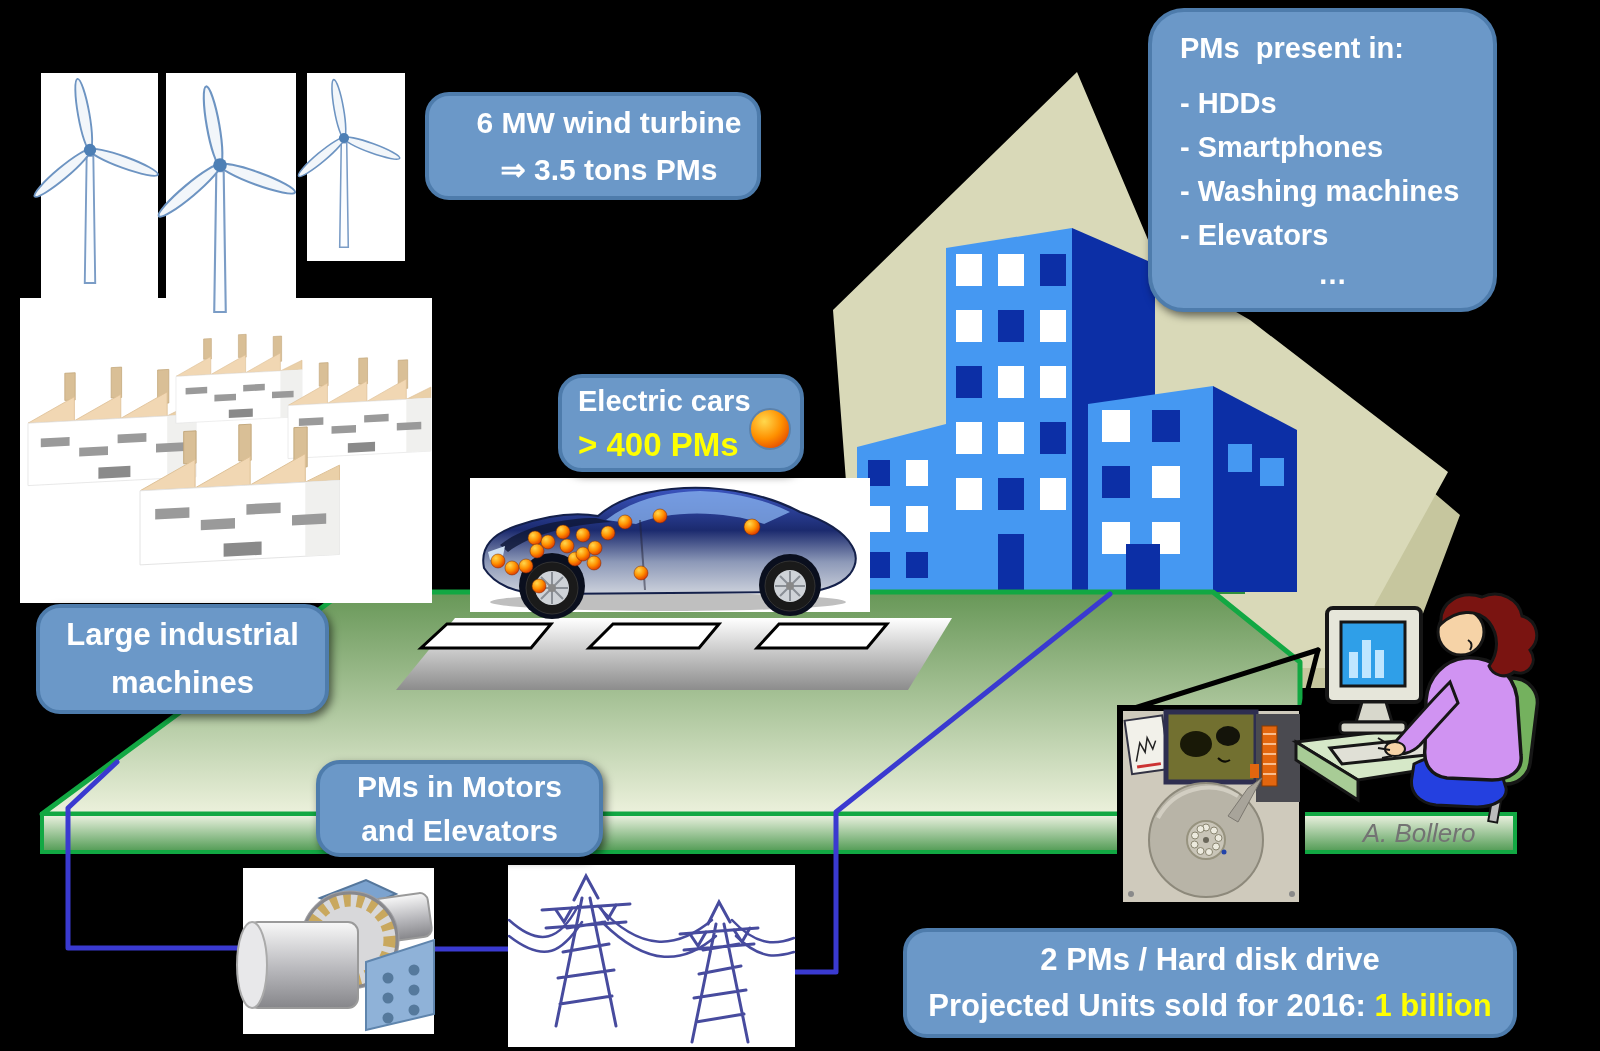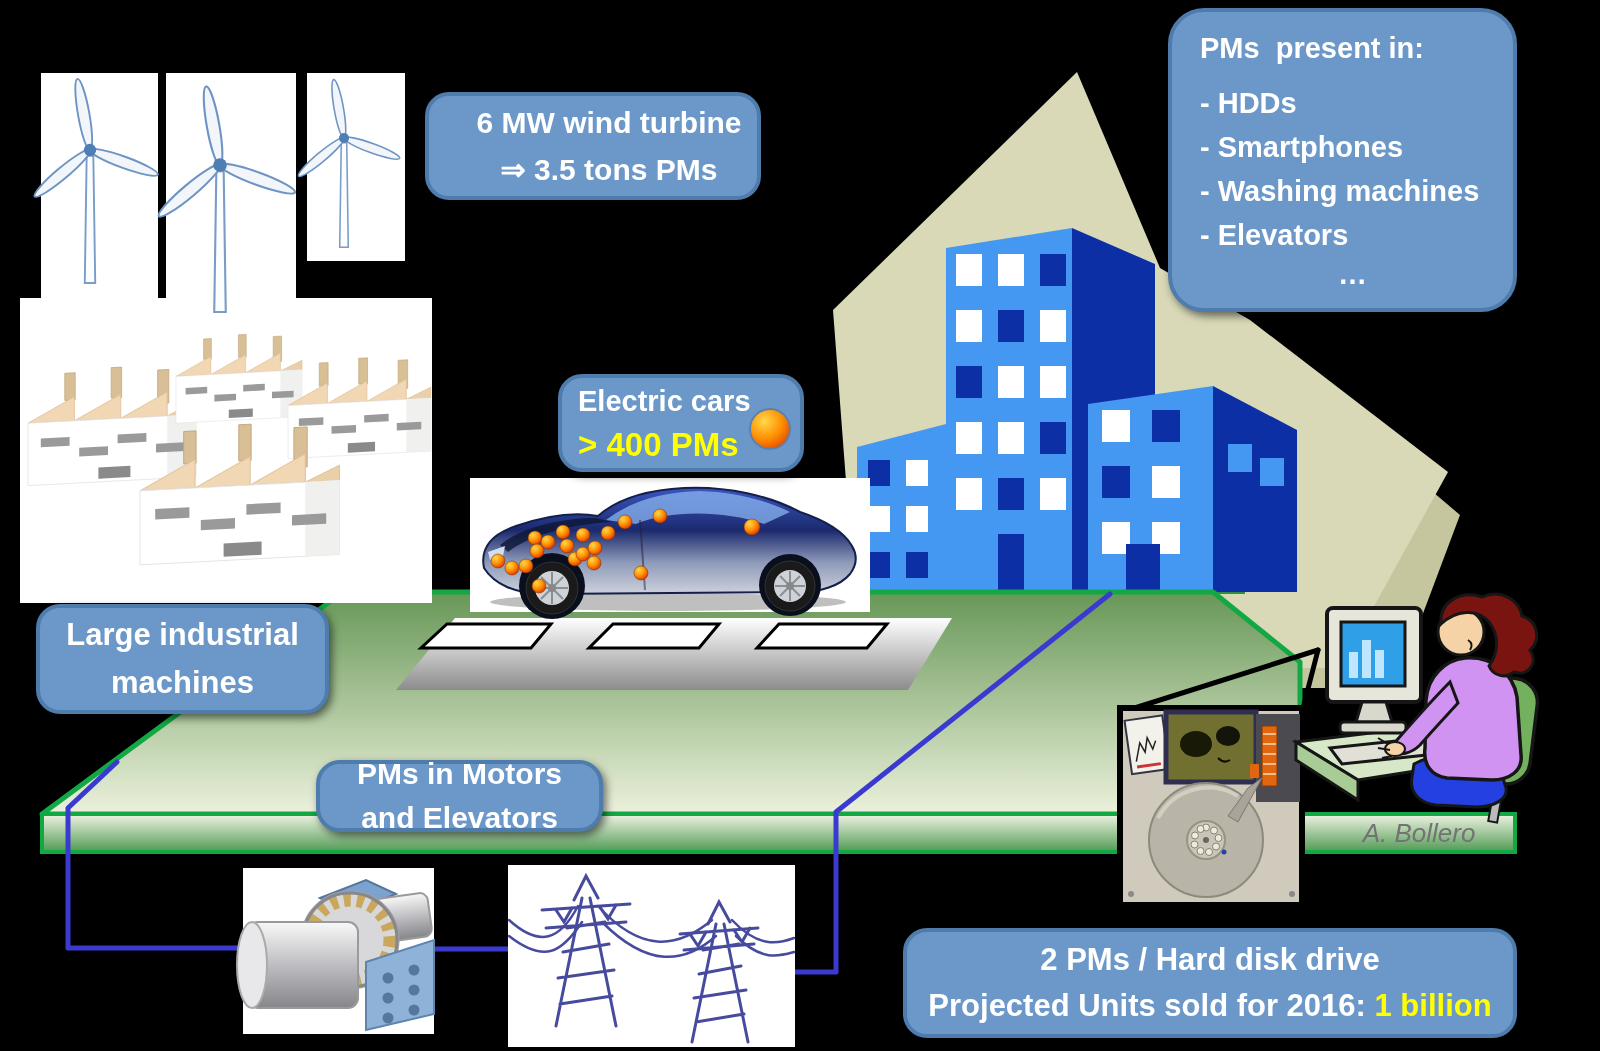--- a/index.html
+++ b/index.html
@@ -5,32 +5,32 @@
   html,body{margin:0;padding:0;background:#000;}
   #stage{position:relative;width:1600px;height:1051px;background:#000;overflow:hidden;
          font-family:"Liberation Sans",sans-serif;}
   #artwork{position:absolute;left:0;top:0;}
   .callout{position:absolute;background:#6b98c8;border:4px solid #4e7cac;border-radius:24px;
            color:#fff;font-weight:bold;text-align:center;display:flex;flex-direction:column;
            justify-content:center;box-sizing:border-box;z-index:5;
            box-shadow:3px 4px 9px rgba(0,0,0,.55);}
   #box-wind{left:425px;top:92px;width:336px;height:108px;font-size:30px;line-height:47px;padding-left:32px;}
   #box-pms{left:1148px;top:8px;width:349px;height:304px;border-radius:36px;text-align:left;
-           padding:20px 8px 8px 28px;font-size:29px;justify-content:flex-start;margin-left:20px;}
+           padding:20px 8px 8px 28px;font-size:29px;justify-content:flex-start;}
   #box-pms .pms-title{margin-bottom:16px;white-space:pre-wrap;}
   #box-pms .pms-item{line-height:44px;}
   #box-pms .pms-ellipsis{text-align:center;line-height:34px;}
   #box-electric{left:558px;top:374px;width:246px;height:98px;font-size:29px;text-align:left;
                 padding-left:16px;line-height:43px;}
   #box-electric .l2{font-size:33px;color:#ffff00;}
   #pm-ball{position:absolute;right:9px;top:30px;width:38px;height:38px;border-radius:50%;
            background:radial-gradient(circle at 35% 30%, #ffd84d 0%, #ff9000 48%, #d92800 100%);
            border:2px solid #5c82ab;}
   #box-large{left:36px;top:604px;width:293px;height:110px;font-size:31px;line-height:48px;}
-  #box-motors{left:316px;top:760px;width:287px;height:72px;font-size:30px;line-height:44px;}
+  #box-motors{left:316px;top:760px;width:287px;height:97px;font-size:30px;line-height:44px;}
   #box-hdd{left:903px;top:928px;width:614px;height:110px;font-size:31px;line-height:46px;}
   #box-hdd .l2{white-space:pre-wrap;}
   #box-hdd .hl{color:#ffff00;}
   #credit{position:absolute;left:1316px;top:818px;width:206px;height:30px;z-index:6;
           font-style:italic;font-size:26px;color:#737373;text-align:center;font-weight:normal;}
 </style>
 </head>
 <body>
 
 <div id="stage">

